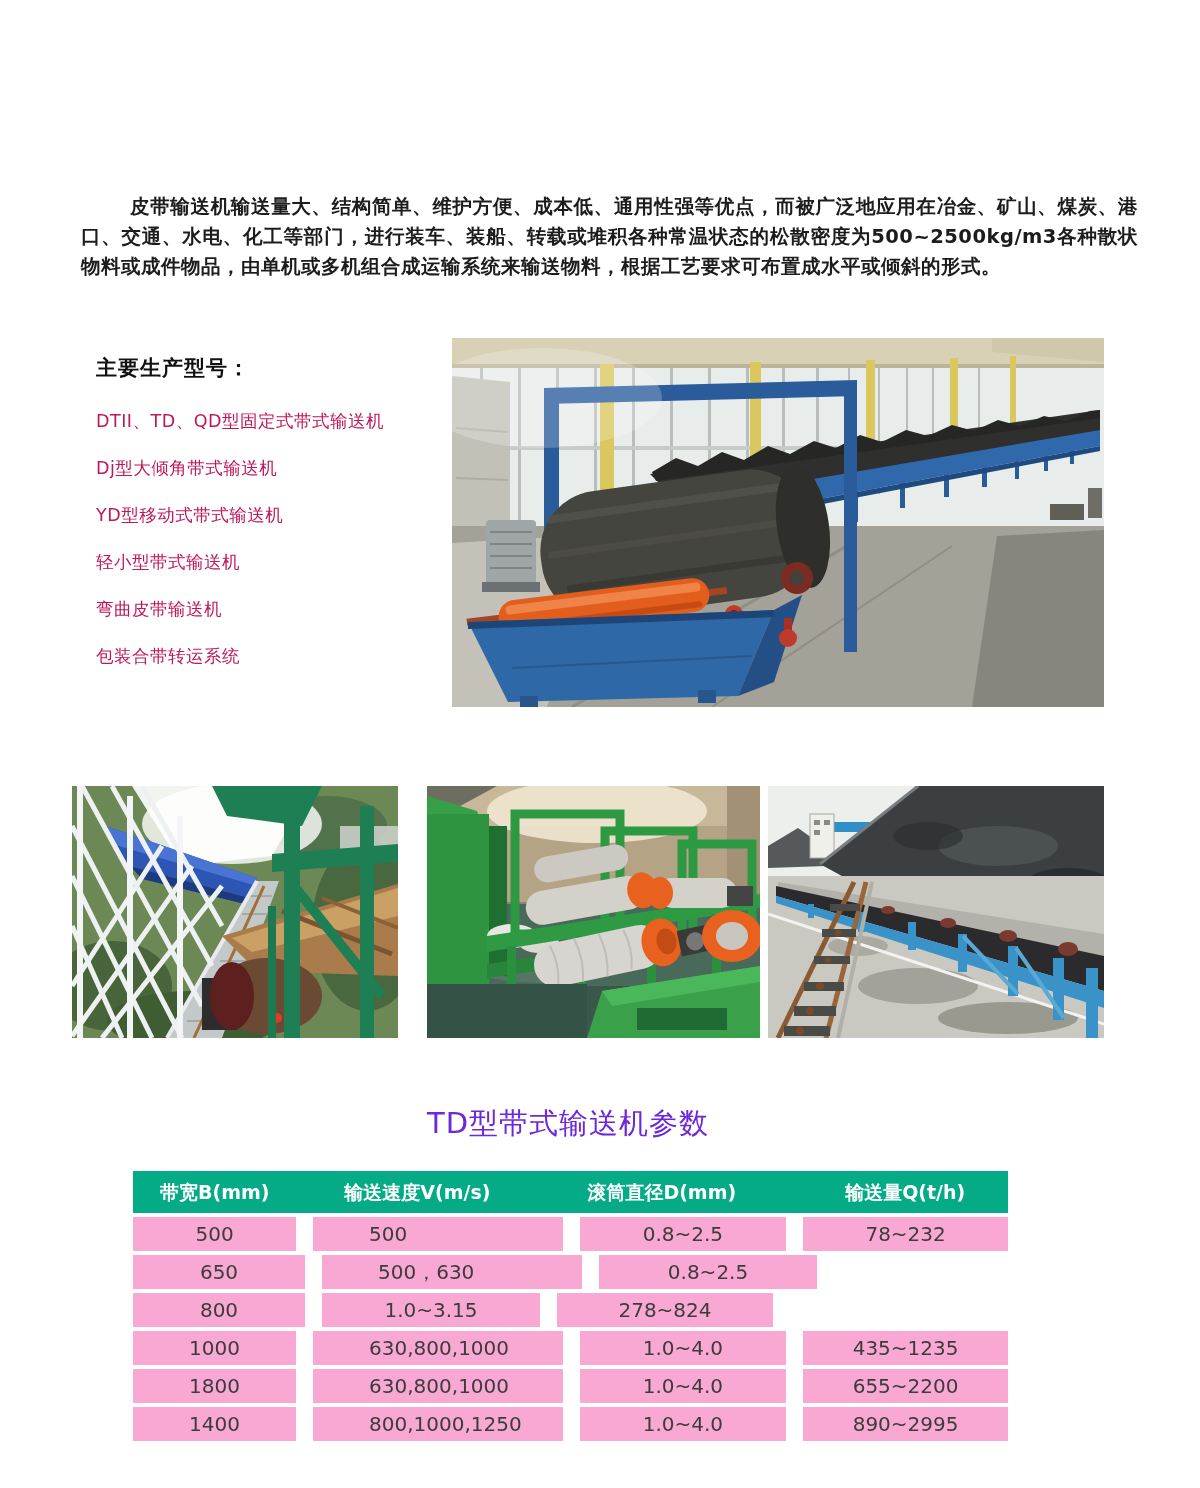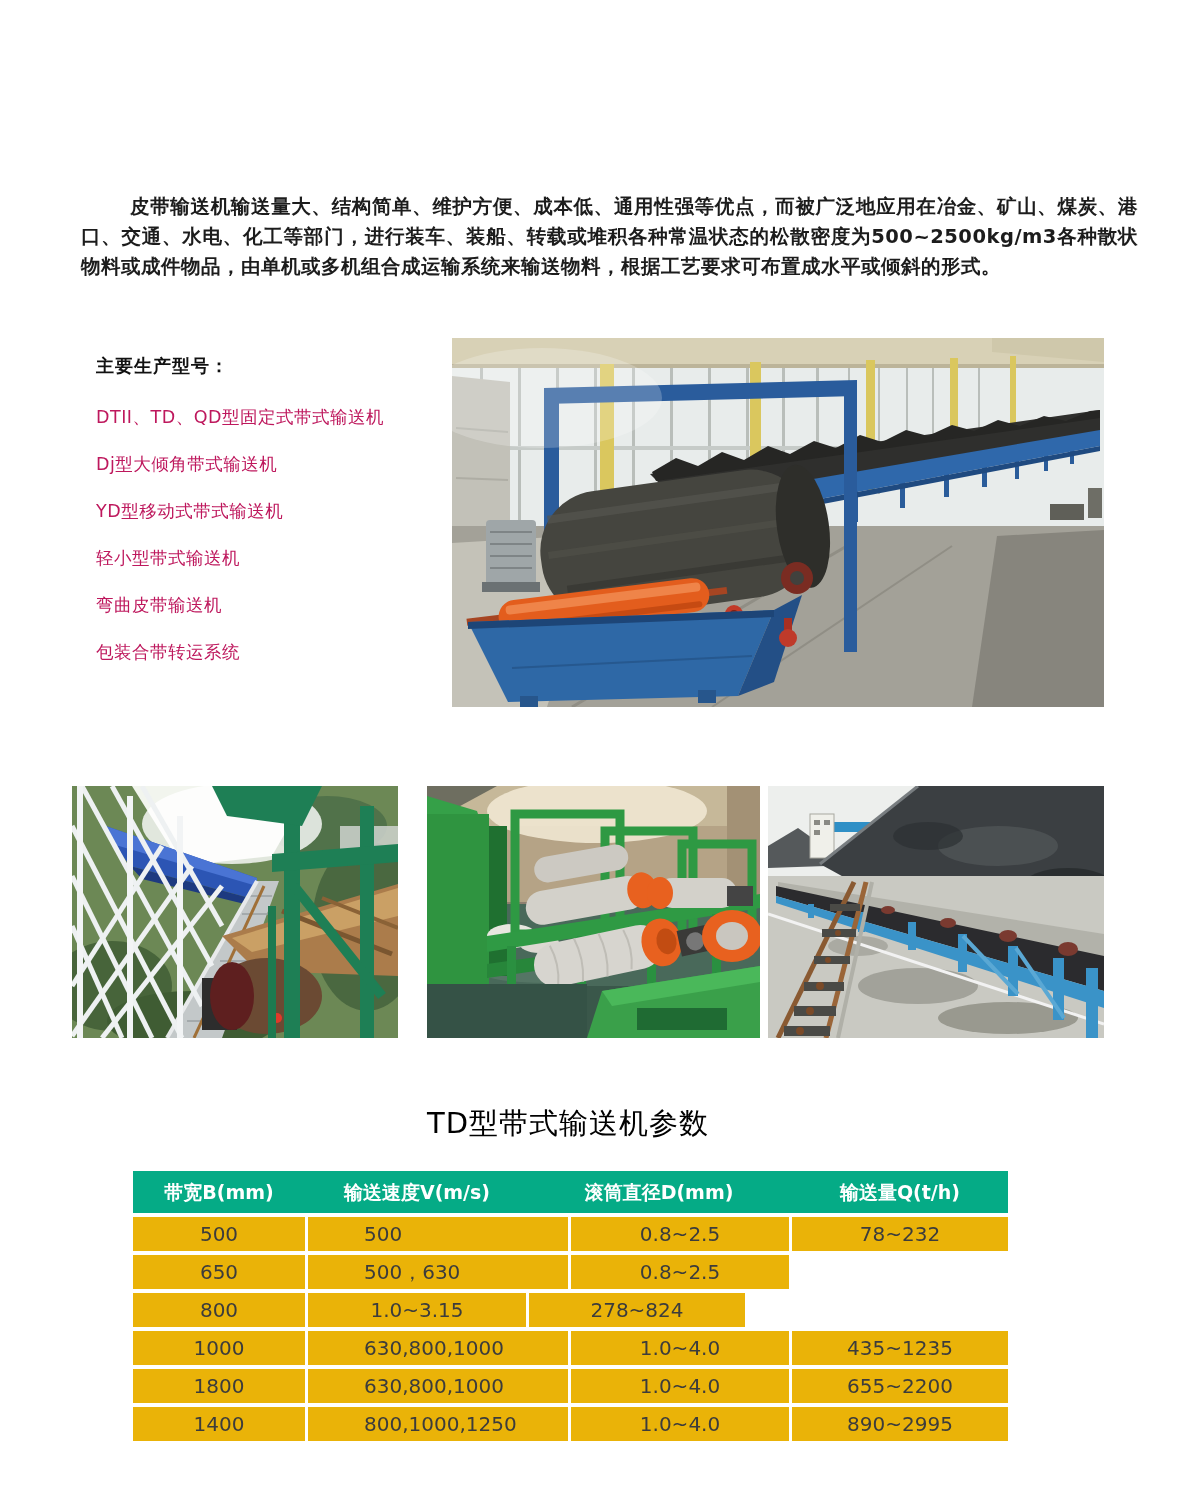--- a/index.html
+++ b/index.html
@@ -6,44 +6,44 @@
   #page{position:relative;width:1200px;height:1488px;margin:4px auto;background:#ffffff;
         font-family:"DejaVu Sans","Liberation Sans",sans-serif;overflow:hidden;}
 
   
   .intro{position:absolute;left:81px;top:188px;width:1057px;margin:0;
          font-size:19.5px;line-height:30px;font-weight:bold;color:#1c1c1c;
          letter-spacing:0.5px;text-align:justify;text-indent:49px;}
 
   
   .models{position:absolute;left:96px;top:350px;}
-  .models h3{margin:0 0 27px 0;font-size:18px;font-weight:bold;color:#111;letter-spacing:1px;}
+  .models h3{margin:0 0 27px 0;font-size:21px;font-weight:bold;color:#111;letter-spacing:1px;}
   .models ul{list-style:none;margin:0;padding:0;}
   .models li{font-size:17.5px;color:#be185d;margin-bottom:23px;letter-spacing:0.5px;font-weight:normal;}
 
   
   figure{margin:0;padding:0;position:absolute;overflow:hidden;}
   figure svg{display:block;}
   .photo-main{left:452px;top:334px;width:652px;height:369px;}
   .photo-1{left:72px;top:782px;width:326px;height:252px;}
   .photo-2{left:427px;top:782px;width:333px;height:252px;}
   .photo-3{left:768px;top:782px;width:336px;height:252px;}
 
   
   .tbl-title{position:absolute;left:427px;top:1100px;margin:0;
-             font-size:29px;font-weight:normal;color:#000000;letter-spacing:1px;}
+             font-size:29px;font-weight:normal;color:#6d28d9;letter-spacing:1px;}
 
   
   .ptable{position:absolute;left:133px;top:1167px;width:875px;}
-  .trow,.thead{display:flex;gap:3px;}
+  .trow,.thead{display:flex;gap:17px;}
   .thead{background:#05ab86;height:42px;margin-bottom:4px;}
   .thead .cell{background:transparent;color:#ffffff;font-weight:bold;font-size:19px;
                line-height:42px;text-align:center;}
   .trow{margin-bottom:4px;}
-  .trow .cell{background:#eab308;color:#3c3c3c;font-size:20px;line-height:34px;
+  .trow .cell{background:#f9a8d4;color:#3c3c3c;font-size:20px;line-height:34px;
               height:34px;text-align:center;}
   .c1{width:172px;}.c2{width:260px;}.c3{width:218px;}.c4{width:216px;}
   .trow .c2{text-align:left;padding-left:56px;box-sizing:border-box;}
 </style>
 </head>
 <body>
 
 <div id="page">
 
   <p class="intro">皮带输送机输送量大、结构简单、维护方便、成本低、通用性强等优点，而被广泛地应用在冶金、矿山、煤炭、港口、交通、水电、化工等部门，进行装车、装船、转载或堆积各种常温状态的松散密度为500~2500kg/m3各种散状物料或成件物品，由单机或多机组合成运输系统来输送物料，根据工艺要求可布置成水平或倾斜的形式。</p>

